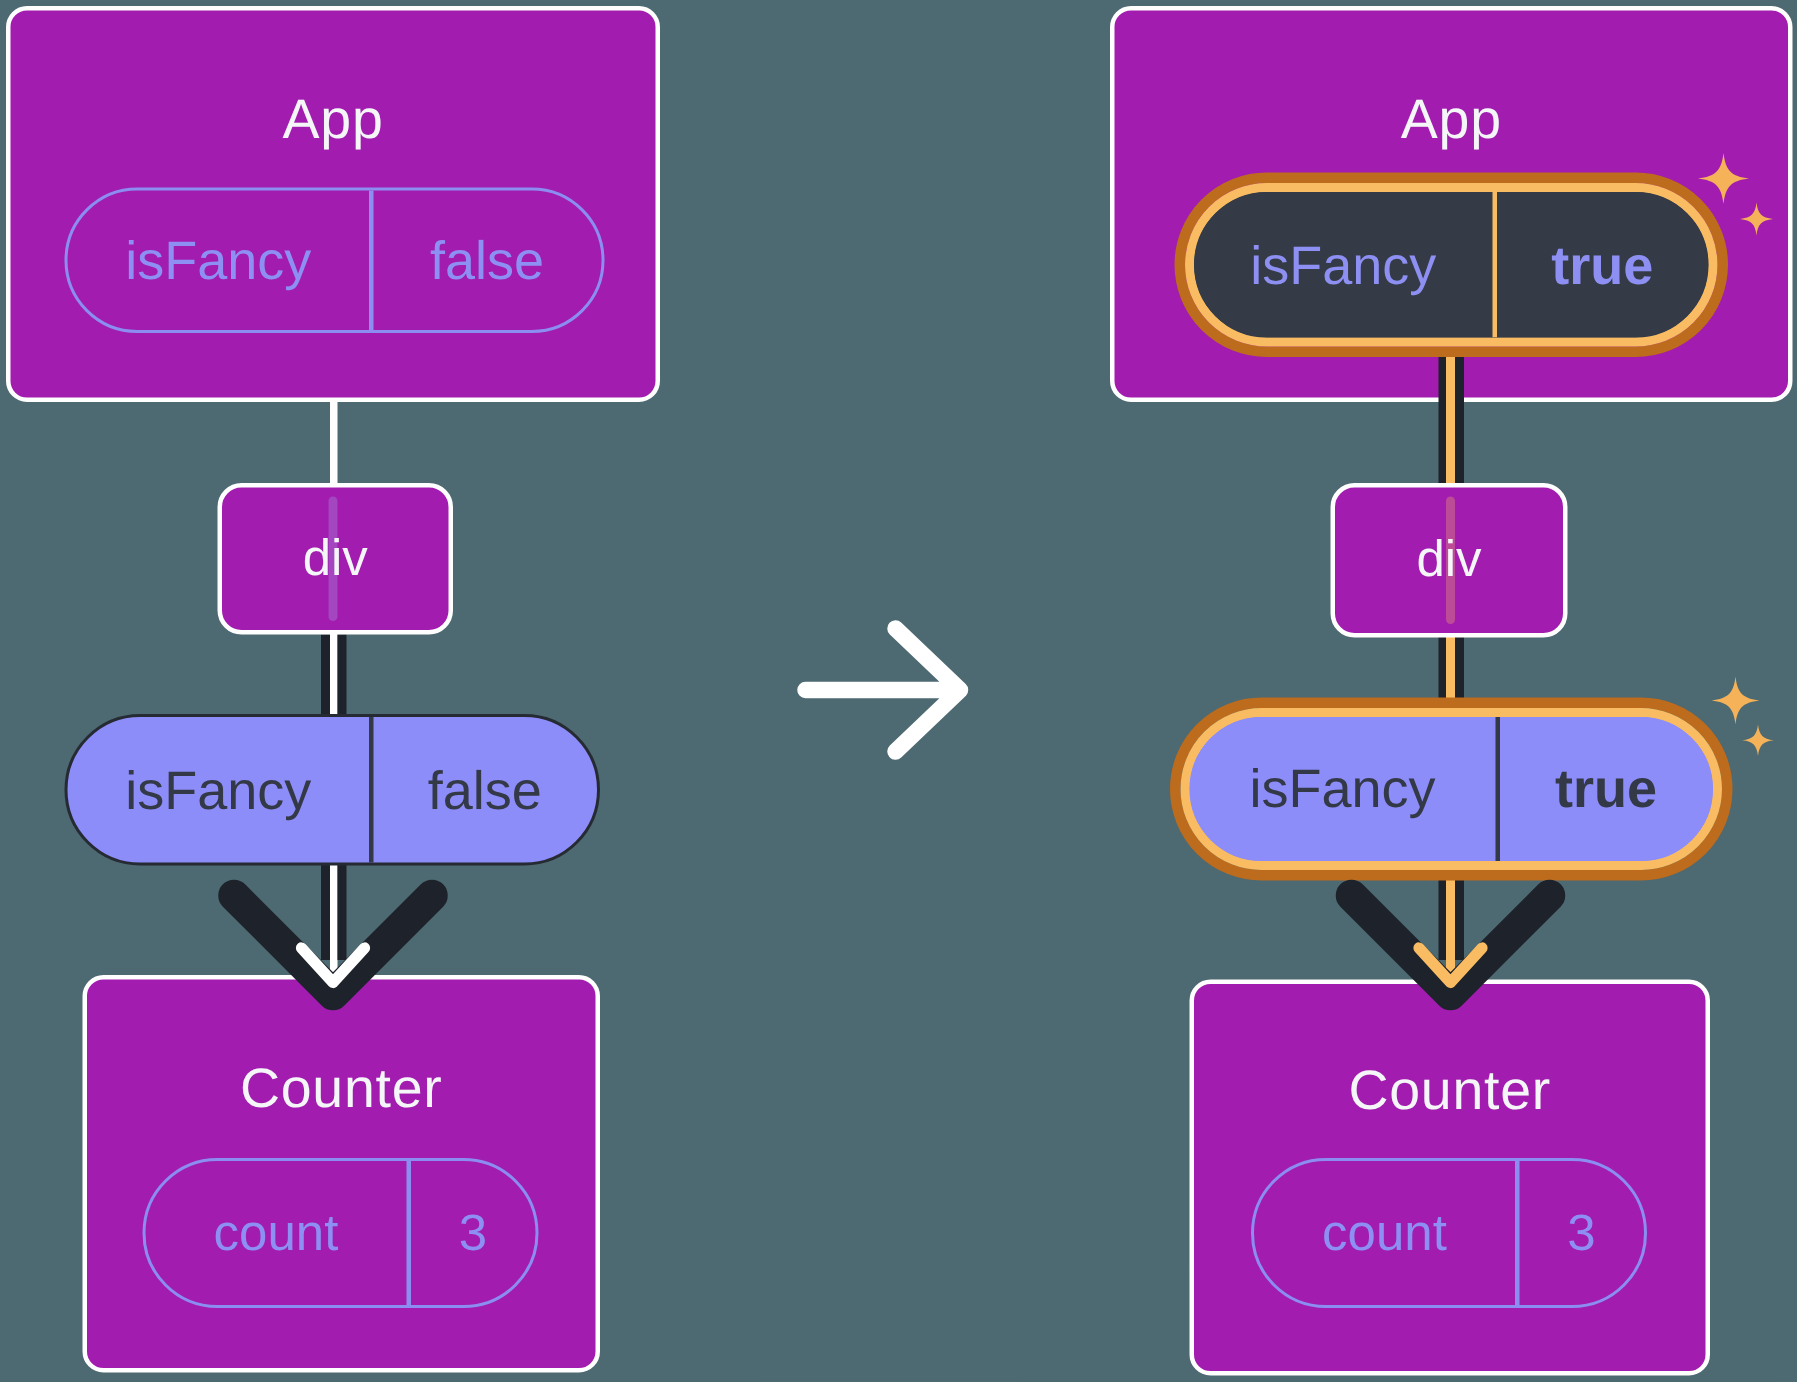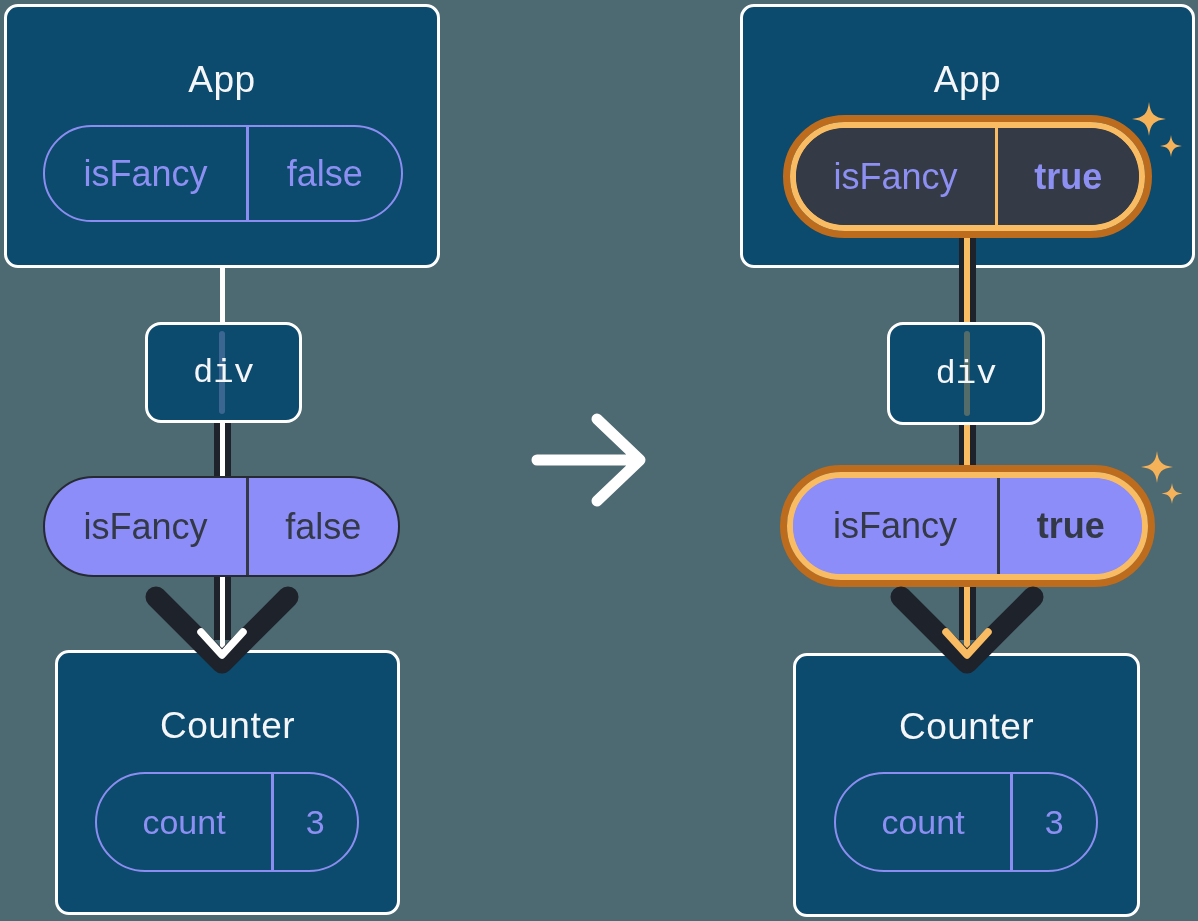--- a/index.html
+++ b/index.html
@@ -3,24 +3,24 @@
 <meta charset="utf-8">
 <style>
   html,body{margin:0;padding:0;background:#4D6971;}
   *{box-sizing:border-box;}
   #canvas{
     position:relative;width:1198px;height:921px;overflow:hidden;
     background:#4D6971;
     font-family:"Liberation Sans","DejaVu Sans",sans-serif;
   }
   .card{
-    position:absolute;background:#0c4a6e;border:3px solid #FFFFFF;
+    position:absolute;background:#a21caf;border:3px solid #FFFFFF;
     border-radius:14px;z-index:1;
   }
-  .node{z-index:3;font-family:Liberation Mono, monospace;}
+  .node{z-index:3;}
   .card-title{
     position:absolute;left:0;width:100%;text-align:center;
     color:#F5F6F8;font-size:37px;font-weight:500;letter-spacing:0.5px;
   }
   .vline{position:absolute;z-index:2;}
   .line-white{background:#FFFFFF;}
   .line-dark{background:#1E222B;}
   .line-orange{background:#F9BC62;}
   .pill{
     position:absolute;display:flex;align-items:stretch;

